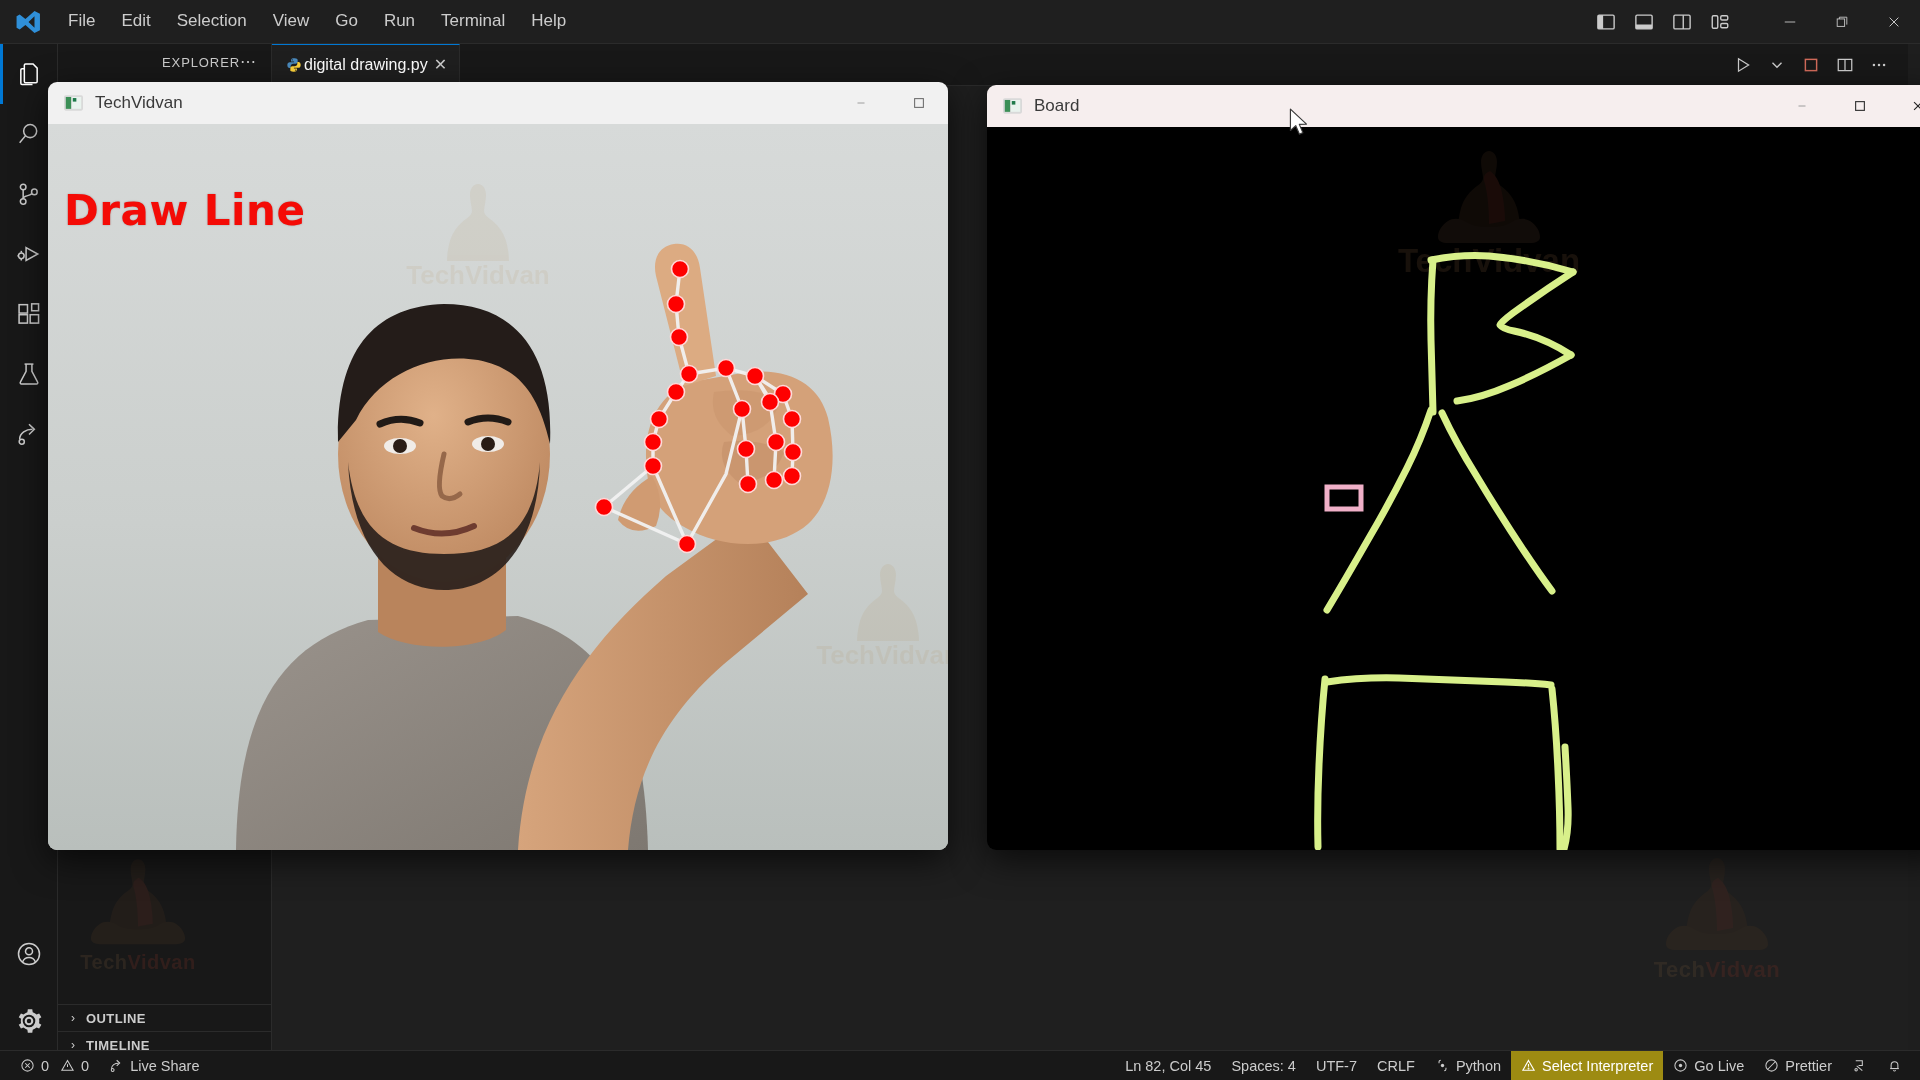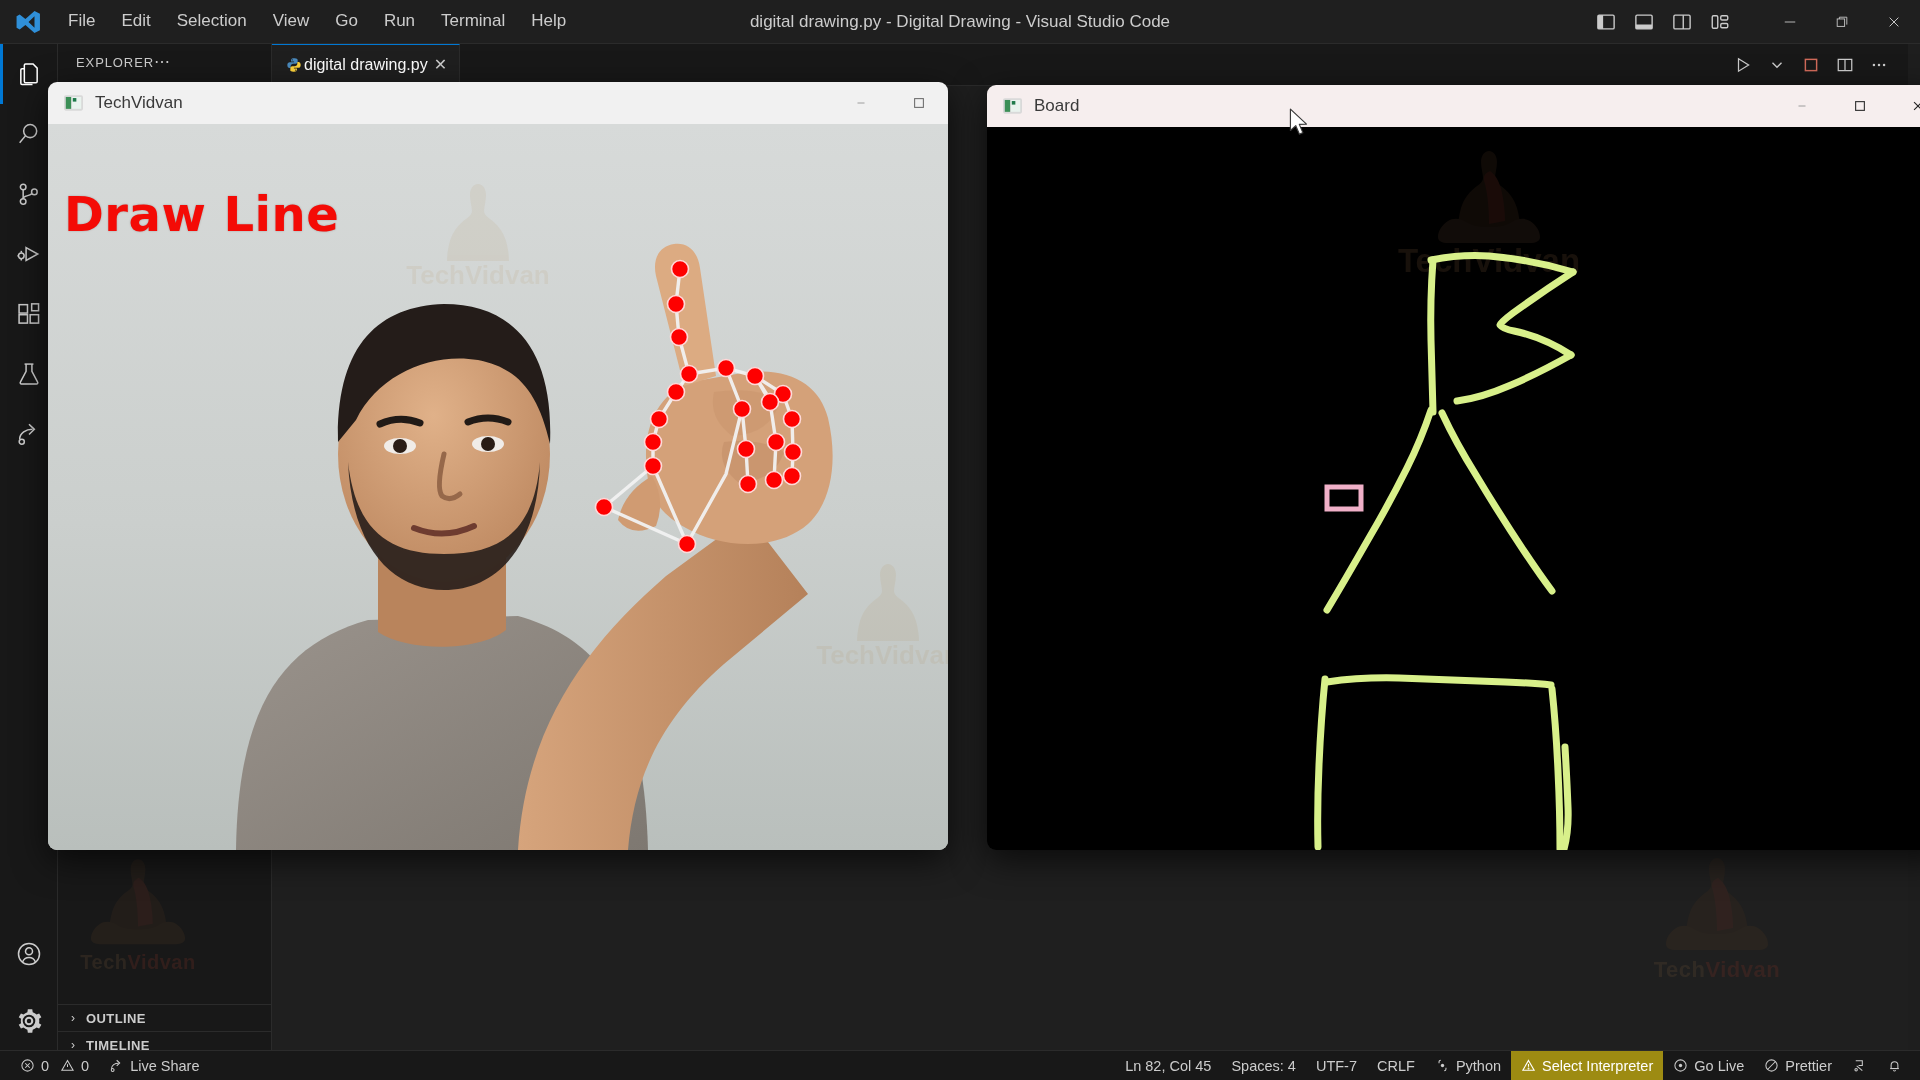--- a/index.html
+++ b/index.html
@@ -56,21 +56,21 @@
   }
   .ab-spacer { flex: 1; }
 
   
   .sidebar {
     position: absolute; left: 58px; top: 44px; width: 214px; height: 1014px;
     background: #181818; border-right: 1px solid #2b2b2b;
     display: flex; flex-direction: column;
   }
   .sb-header {
-    height: 36px; display: flex; align-items: center; justify-content: flex-start;
+    height: 36px; display: flex; align-items: center; justify-content: flex-end;
     padding: 0 14px 0 18px;
   }
   .sb-title { color: #cccccc; font-size: 13px; letter-spacing: .9px; font-weight: 400; }
   .sb-dots { color: #cccccc; font-size: 16px; line-height: 0; letter-spacing: 1px; }
   .sb-body { flex: 1; }
   .sb-section {
     height: 27px; display: flex; align-items: center; gap: 6px; padding-left: 8px;
     border-top: 1px solid #2b2b2b;
   }
   .sb-section .chev { color: #cccccc; font-size: 12px; width: 14px; text-align: center; }
@@ -147,21 +147,21 @@
   #cam-window .win-tb { background: #f1f1f1; }
   .cam-view {
     position: relative; width: 100%; height: 726px; overflow: hidden;
     background: #cfd2d1;
   }
   .cam-overlay-text {
     position: absolute; left: 16px; font-family: "DejaVu Sans", sans-serif;
     color: #f40b06; font-weight: bold; letter-spacing: .5px;
     text-shadow: 0 0 2px rgba(0,0,0,.25);
   }
-  #cam-line1 { top: 62px; font-size: 48px; }
+  #cam-line1 { top: 62px; font-size: 42px; }
   #cam-line2 { top: 136px; font-size: 38px; }
 
   
   #board-window { left: 948px; top: 85px; width: 960px; height: 765px; margin-left: 39px; }
   #board-window .win-tb { background: #f6eeee; }
   .board-canvas { width: 100%; height: 723px; background: #000000; position: relative; overflow: hidden; }
 
   .cursor { position: absolute; width: 22px; height: 30px; pointer-events: none; }
 </style>
 </head>
@@ -178,21 +178,20 @@
     <div class="menu">
       <div class="menu-item">File</div>
       <div class="menu-item">Edit</div>
       <div class="menu-item">Selection</div>
       <div class="menu-item">View</div>
       <div class="menu-item">Go</div>
       <div class="menu-item">Run</div>
       <div class="menu-item">Terminal</div>
       <div class="menu-item">Help</div>
     </div>
-    <div class="win-title">digital drawing.py - Digital Drawing - Visual Studio Code</div>
     <div class="tb-right">
       <div class="layout-icons">
         <div class="li">
           <svg viewBox="0 0 16 16" fill="none" stroke="#cccccc" stroke-width="1.1">
               <rect x="1.5" y="2.5" width="13" height="11" rx="1"></rect>
               <rect x="1.5" y="2.5" width="4.2" height="11" fill="#cccccc" stroke="none"></rect>
             </svg>
         </div>
         <div class="li">
           <svg viewBox="0 0 16 16" fill="none" stroke="#cccccc" stroke-width="1.1">

